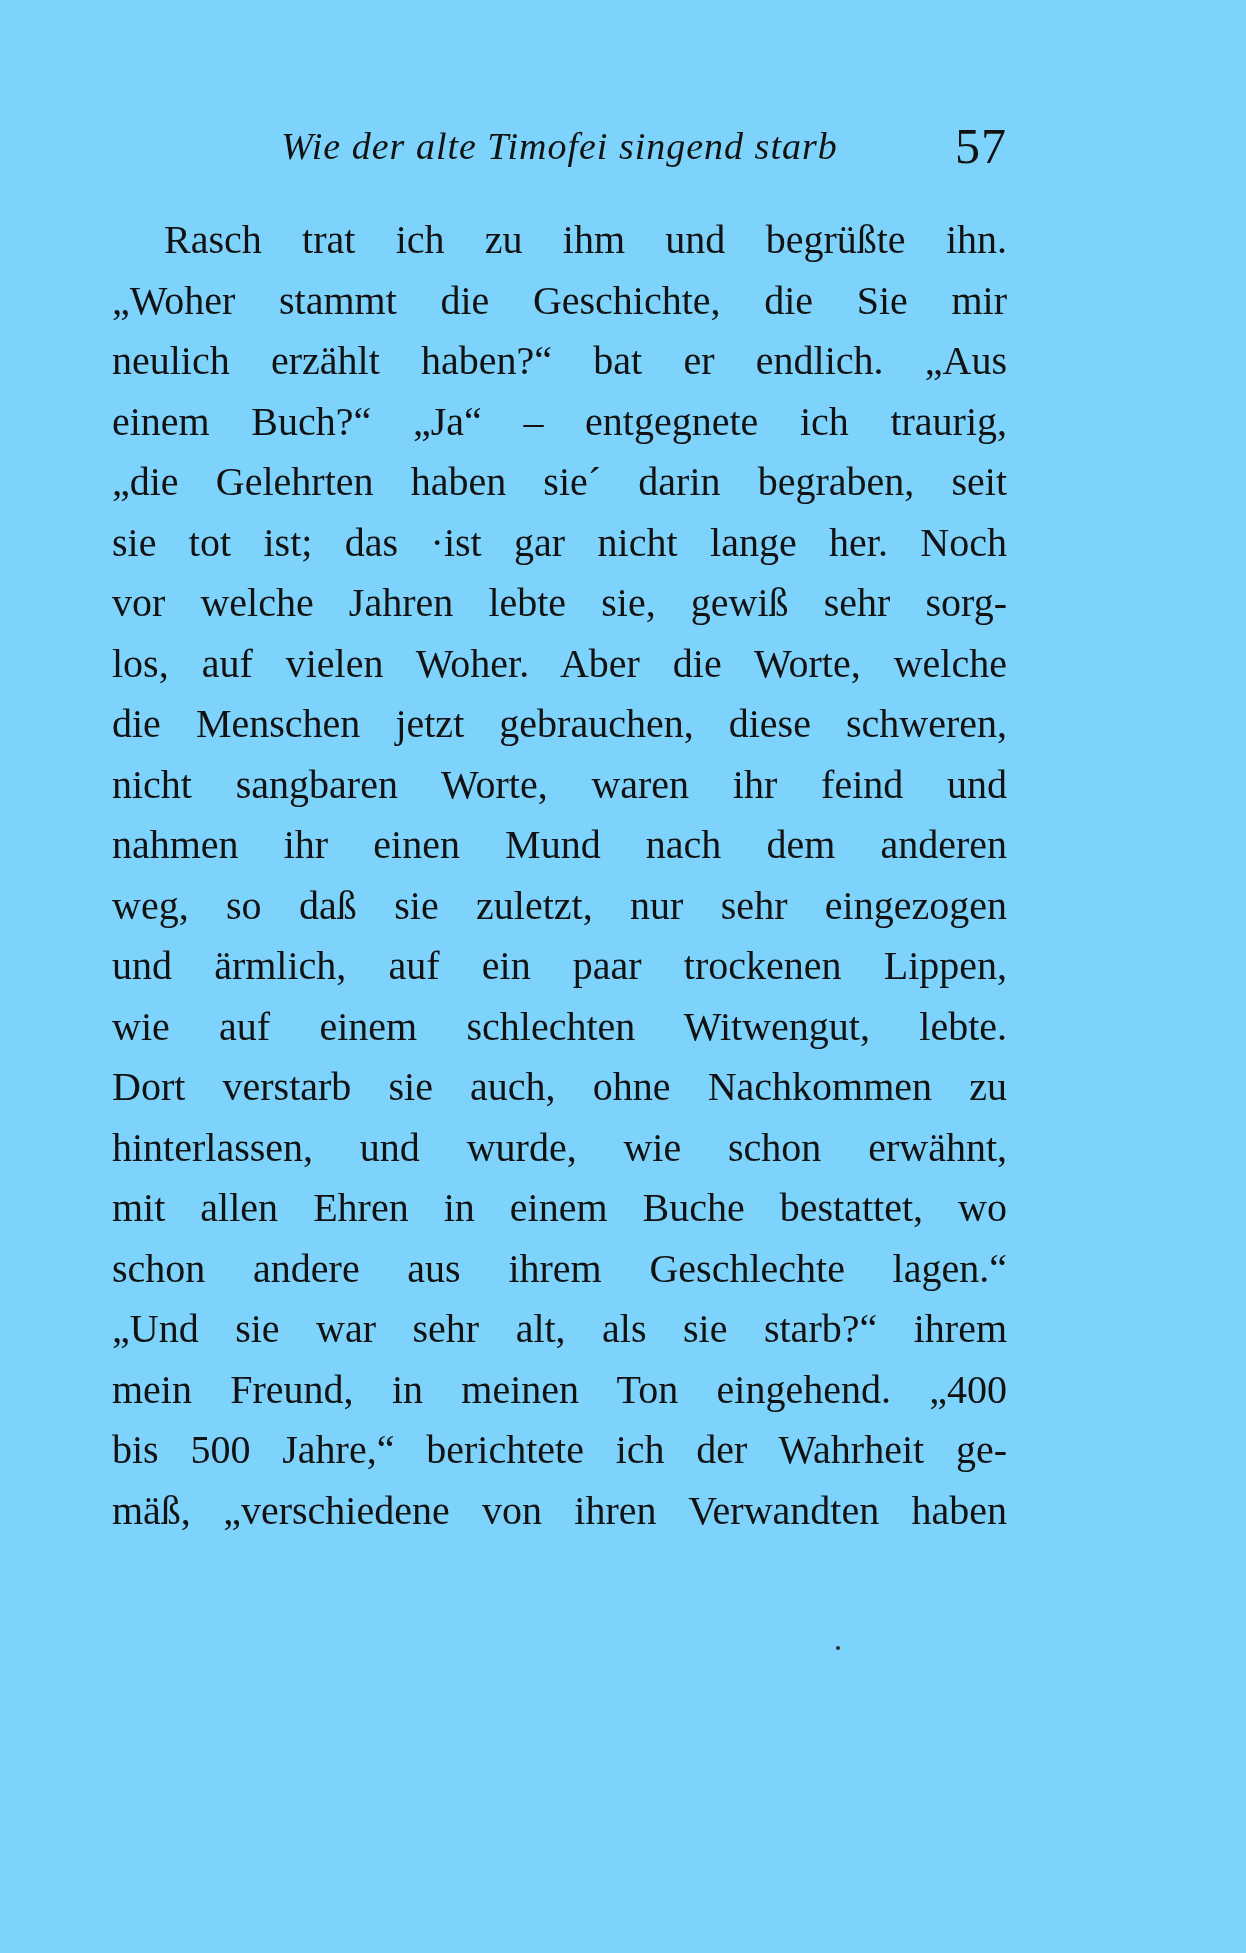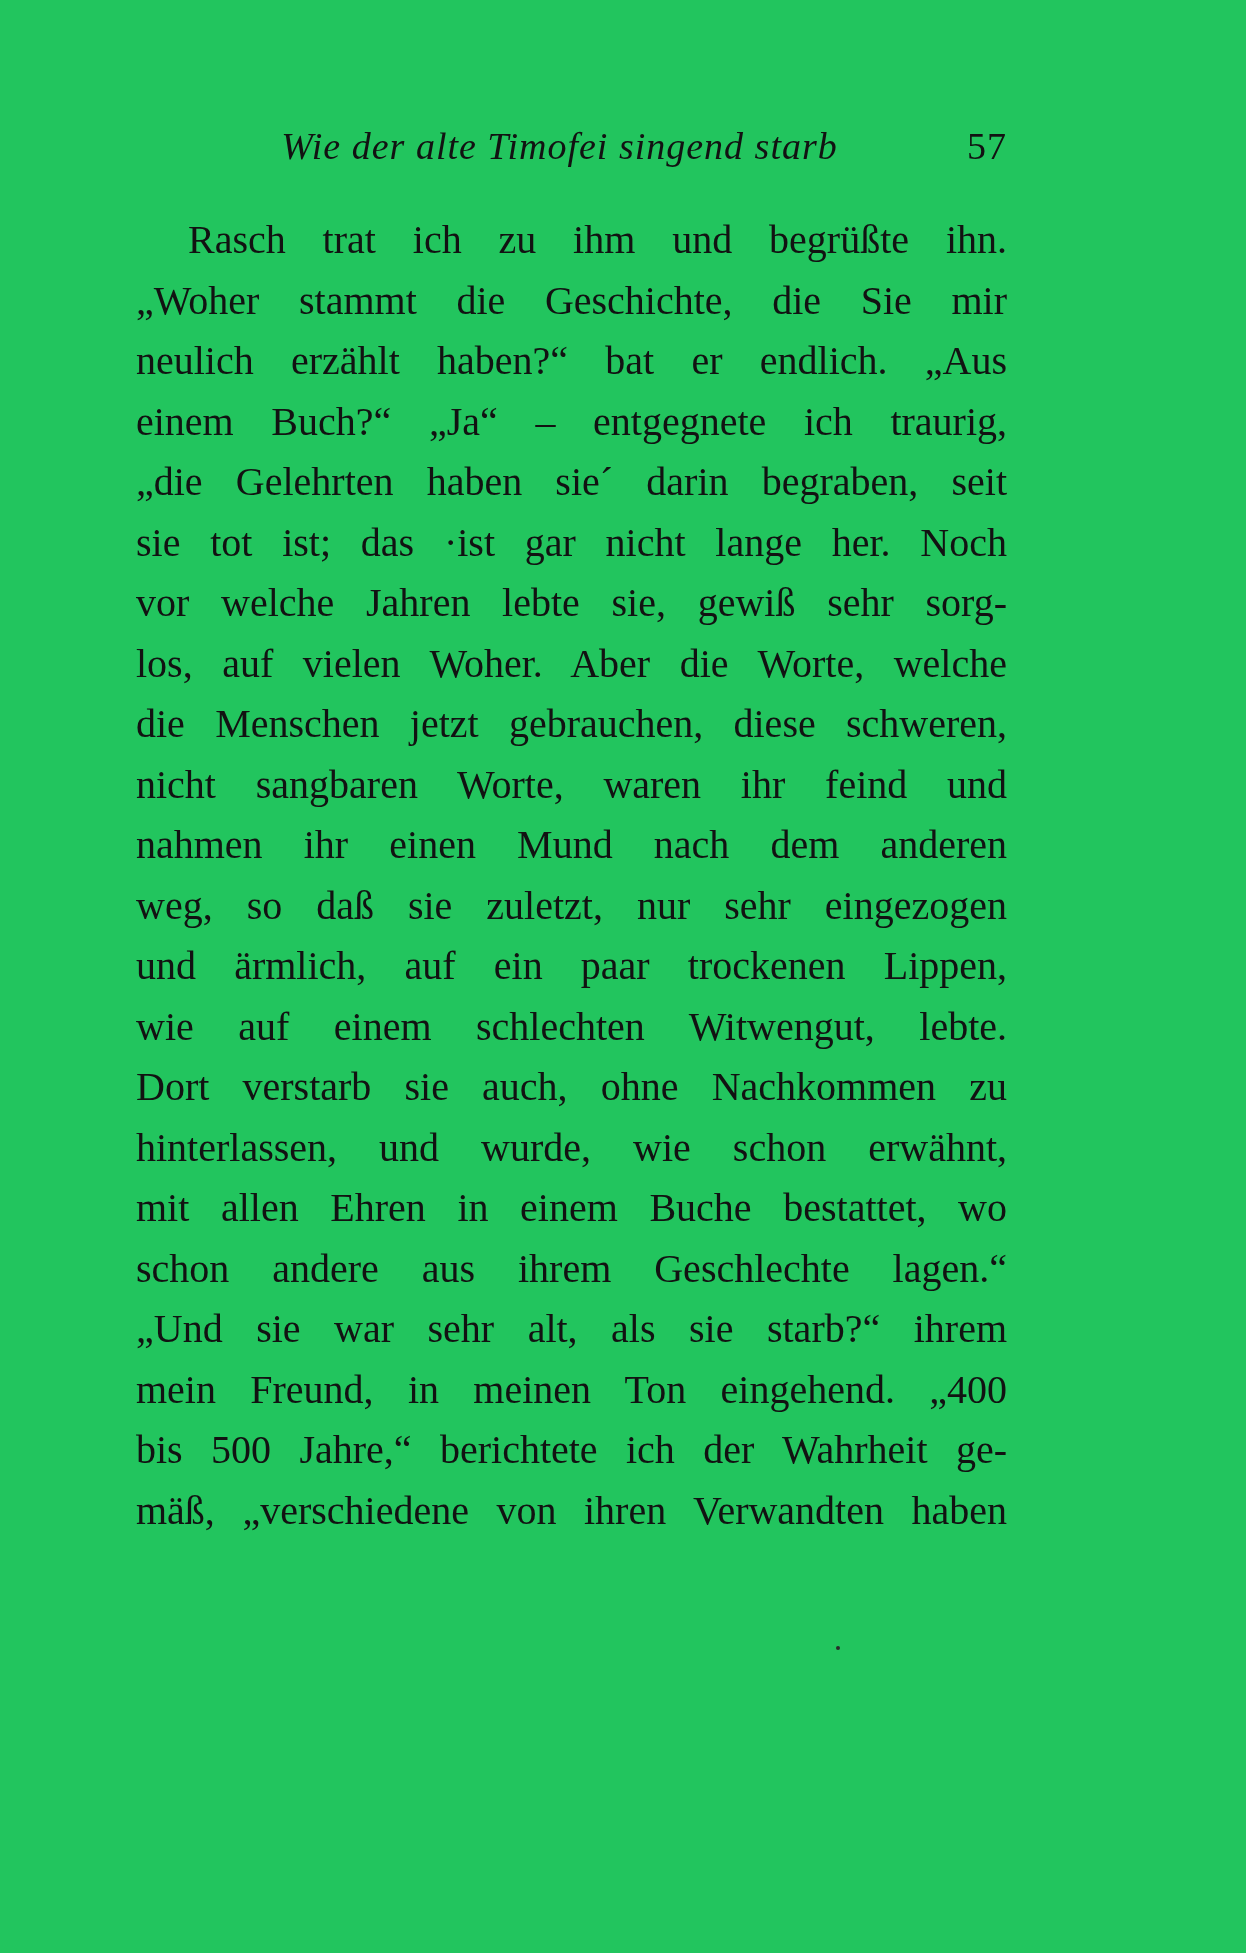--- a/index.html
+++ b/index.html
@@ -4,21 +4,21 @@
 <style>
   html, body {
     margin: 0;
     padding: 0;
     background: #ffffff;
   }
   .page {
     position: relative;
     width: 1246px;
     height: 1953px;
-    background: #22c55e;
+    background: #7dd3fc;
     overflow: hidden;
     color: #121212;
     font-family: "Liberation Serif", "DejaVu Serif", serif;
   }
   .running-head {
     position: absolute;
     left: 112px;
     top: 118px;
     width: 895px;
     height: 56px;
@@ -29,39 +29,38 @@
     font-style: italic;
     font-size: 38px;
     line-height: 56px;
     letter-spacing: 1px;
     white-space: nowrap;
   }
   .running-head .folio {
     position: absolute;
     right: 0;
     top: 0;
-    font-size: 38px;
+    font-size: 50px;
     line-height: 56px;
     letter-spacing: 1px;
   }
   .body-text {
     position: absolute;
     left: 112px;
     top: 210px;
     width: 895px;
     font-size: 40px;
     line-height: 60.5px;
     word-spacing: 3px;
   }
   .body-text .line {
     text-align: justify;
     text-align-last: justify;
     white-space: nowrap;
     height: 60.5px;
-    margin-left: 24px;
   }
   .body-text .line.indent {
     padding-left: 52px;
     box-sizing: border-box;
   }
   .speck {
     position: absolute;
     left: 836px;
     top: 1646px;
     width: 4px;

